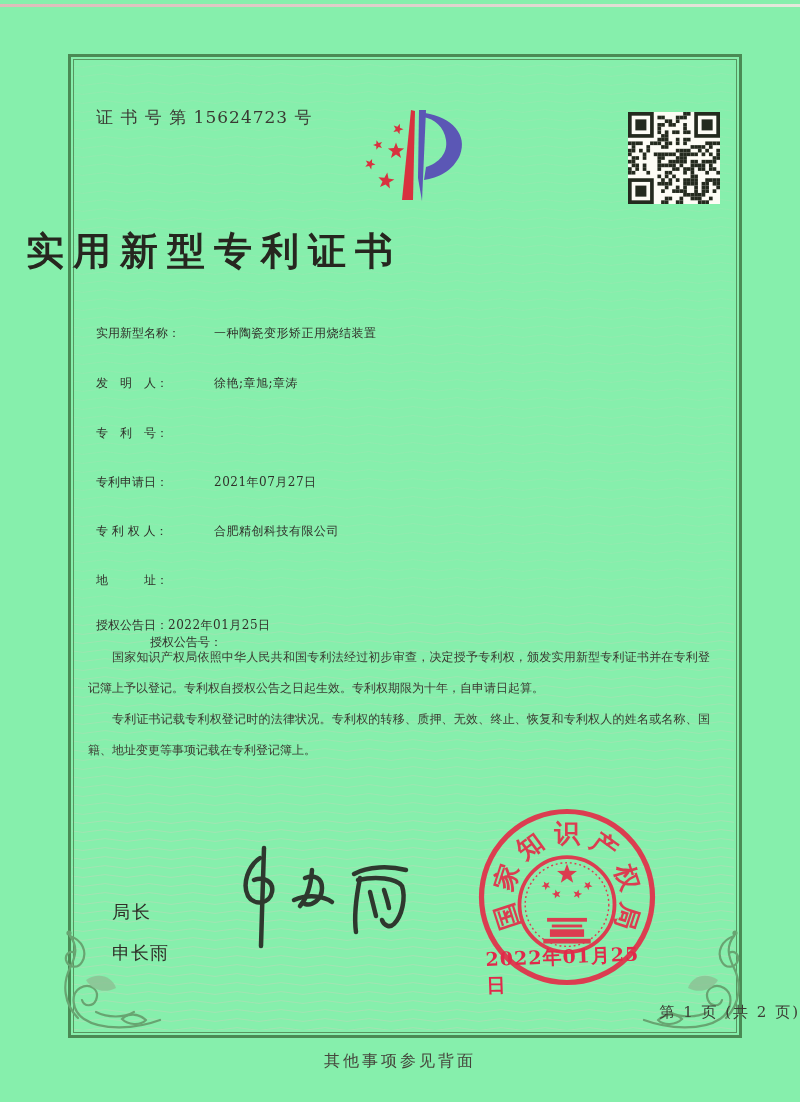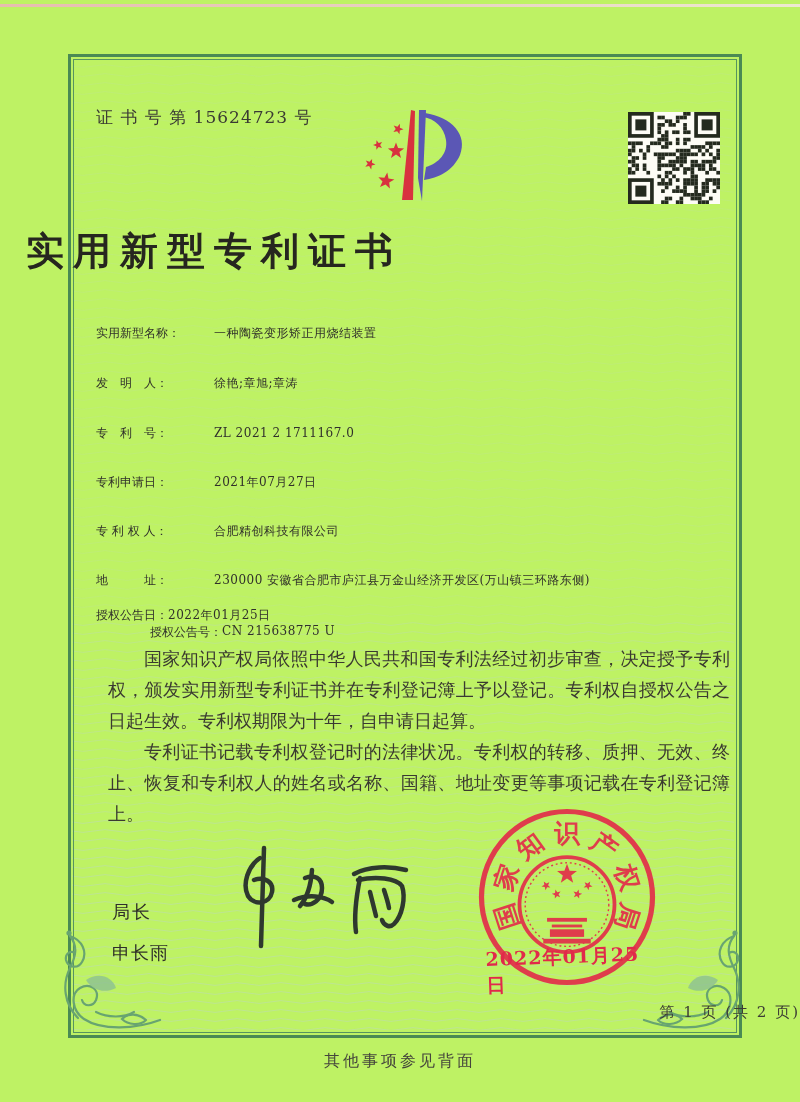--- a/index.html
+++ b/index.html
@@ -1,37 +1,37 @@
 <!DOCTYPE html>
 <html lang="zh"><head>
 <meta charset="utf-8">
 <style>
   html,body{margin:0;padding:0;}
   body{background:#e8e4d8;font-family:"DejaVu Serif","Liberation Serif",serif;}
-  .page{position:relative;width:800px;height:1102px;margin:0 auto;background:#bef264;overflow:hidden;}
+  .page{position:relative;width:800px;height:1102px;margin:0 auto;background:#86efac;overflow:hidden;}
   .scanline{position:absolute;top:4px;left:0;width:100%;height:3px;
     background:linear-gradient(90deg,#eeb3bc,#f0cdd3 55%,#f5e7e4);opacity:.85;}
   .frame{position:absolute;left:68px;top:54px;width:668px;height:978px;border:3px solid #4a8a54;}
   .frame-inner{position:absolute;inset:2px;border:1px solid #57945f;}
   #waves{position:absolute;left:72px;top:58px;width:662px;height:972px;pointer-events:none;}
   .certno{position:absolute;left:96px;top:106px;font-size:17px;color:#3a3a33;letter-spacing:1px;}
   .logo{position:absolute;left:342px;top:108px;width:140px;height:104px;}
   .qr{position:absolute;left:628px;top:112px;width:92px;height:92px;}
   .title{position:absolute;left:0;top:226px;width:800px;text-align:left;
     font-size:38px;font-weight:700;color:#26261f;letter-spacing:9px;padding-left:26px;}
   .fields{position:absolute;left:96px;top:320px;width:624px;color:#30302a;font-size:12px;}
   .frow{display:flex;align-items:flex-start;margin-bottom:24px;line-height:26px;}
   .frow.tight{margin-bottom:23px;}
   .flabel{white-space:pre;flex:0 0 auto;min-width:118px;}
   .fvalue{flex:0 1 auto;max-width:478px;letter-spacing:.5px;}
   .grow{display:flex;margin-top:2px;flex-direction:column;}
   .gpair{display:flex;}
   .gpair.second{margin-left:54px;}
-  .paras{position:absolute;left:108px;top:643px;width:622px;color:#3a3a30;
-    font-size:18px;line-height:31px;text-align:justify;}
+  .paras{position:absolute;left:88px;top:643px;width:622px;color:#3a3a30;
+    font-size:12px;line-height:31px;text-align:justify;font-family:Liberation Mono, monospace;}
   .paras p{margin:0;text-indent:2em;}
   .officer{position:absolute;left:112px;top:876px;font-size:18px;color:#2f2f28;letter-spacing:2px;margin-top:24px;}
   .officer .name{margin-top:17px;letter-spacing:1px;}
   .sig{position:absolute;left:208px;top:842px;width:225px;height:115px;}
   .seal{position:absolute;left:472px;top:802px;width:190px;height:190px;opacity:.93;}
   .seal-ch{font-size:27px;font-weight:700;fill:#e2304a;text-anchor:middle;dominant-baseline:central;
     font-family:"DejaVu Serif","Liberation Serif",serif;}
   .sealdate{position:absolute;left:486px;top:944px;width:170px;font-size:19px;font-weight:700;
     color:#e1294a;letter-spacing:1px;transform:rotate(-2deg);}
   .pageinfo{position:absolute;left:0;top:1003px;width:800px;text-align:right;
@@ -426,42 +426,39 @@
     <div class="frow">
       <span class="flabel">实用新型名称：</span>
       <span class="fvalue">一种陶瓷变形矫正用烧结装置</span>
     </div>
     <div class="frow">
       <span class="flabel">发　明　人：</span>
       <span class="fvalue">徐艳;章旭;章涛</span>
     </div>
     <div class="frow tight">
       <span class="flabel">专　利　号：</span>
-      <span class="fvalue">ZL 2021 2 1711167.0</span>
     </div>
     <div class="frow tight">
       <span class="flabel">专利申请日：</span>
       <span class="fvalue">2021年07月27日</span>
     </div>
     <div class="frow tight">
       <span class="flabel">专 利 权 人：</span>
       <span class="fvalue">合肥精创科技有限公司</span>
     </div>
-    <div class="frow" style="margin-bottom:14px">
+    <div class="frow" style="margin-bottom:24px">
       <span class="flabel">地　　　址：</span>
-      <span class="fvalue">230000 安徽省合肥市庐江县万金山经济开发区(万山镇三环路东侧)</span>
     </div>
     <div class="grow">
       <div class="gpair">
         <span class="flabel" style="min-width:0">授权公告日：</span>
         <span class="fvalue">2022年01月25日</span>
       </div>
       <div class="gpair second">
         <span class="flabel" style="min-width:0">授权公告号：</span>
-        <span class="fvalue">CN 215638775 U</span>
       </div>
     </div>
   </div>
 
   <div class="paras">
     <p>国家知识产权局依照中华人民共和国专利法经过初步审查，决定授予专利权，颁发实用新型专利证书并在专利登记簿上予以登记。专利权自授权公告之日起生效。专利权期限为十年，自申请日起算。</p>
     <p>专利证书记载专利权登记时的法律状况。专利权的转移、质押、无效、终止、恢复和专利权人的姓名或名称、国籍、地址变更等事项记载在专利登记簿上。</p>
   </div>
 
   <div class="officer">

